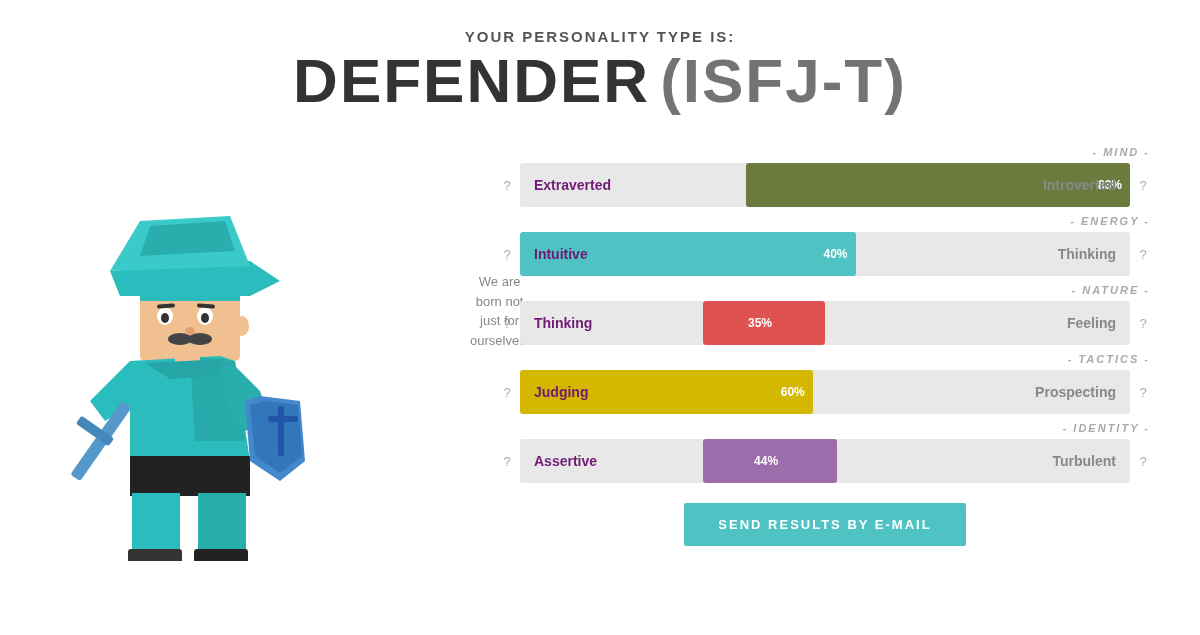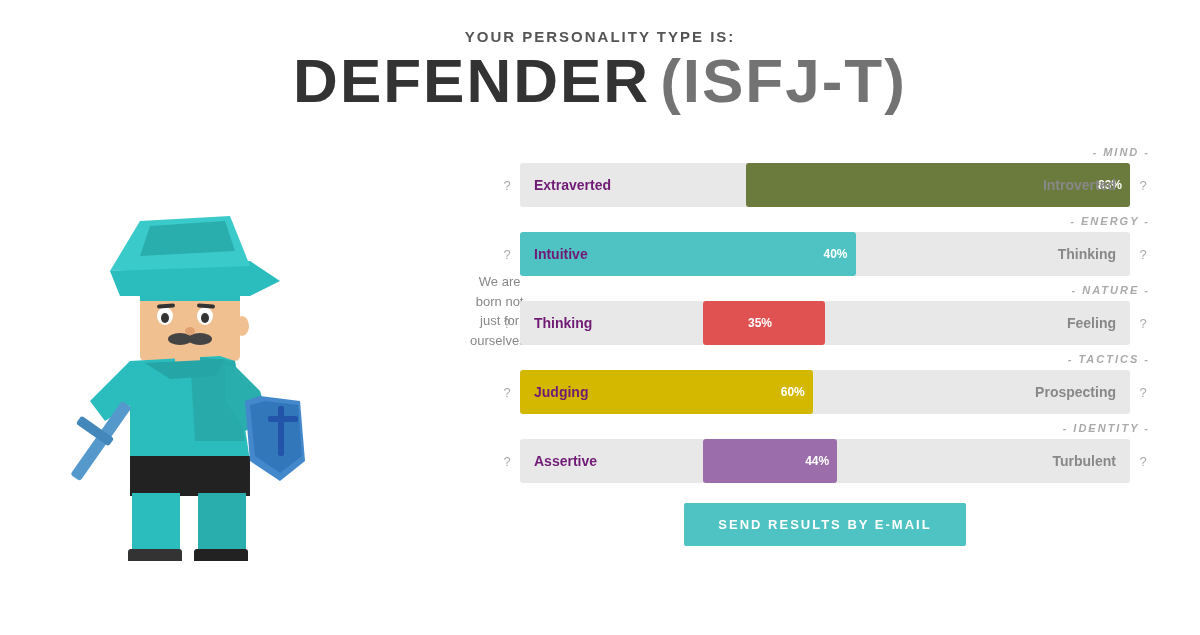--- a/index.html
+++ b/index.html
@@ -191,21 +191,21 @@
       width: 48%;
       background: #d4b800;
       justify-content: flex-end;
     }
 
     
     .bar-identity {
       left: 30%;
       width: 22%;
       background: #9b6daa;
-      justify-content: flex-end;
+      justify-content: center;
     }
 
     .send-button-container {
       display: flex;
       justify-content: center;
       margin-top: 12px;
     }
 
     .send-button {
       background: #4FC3C3;

